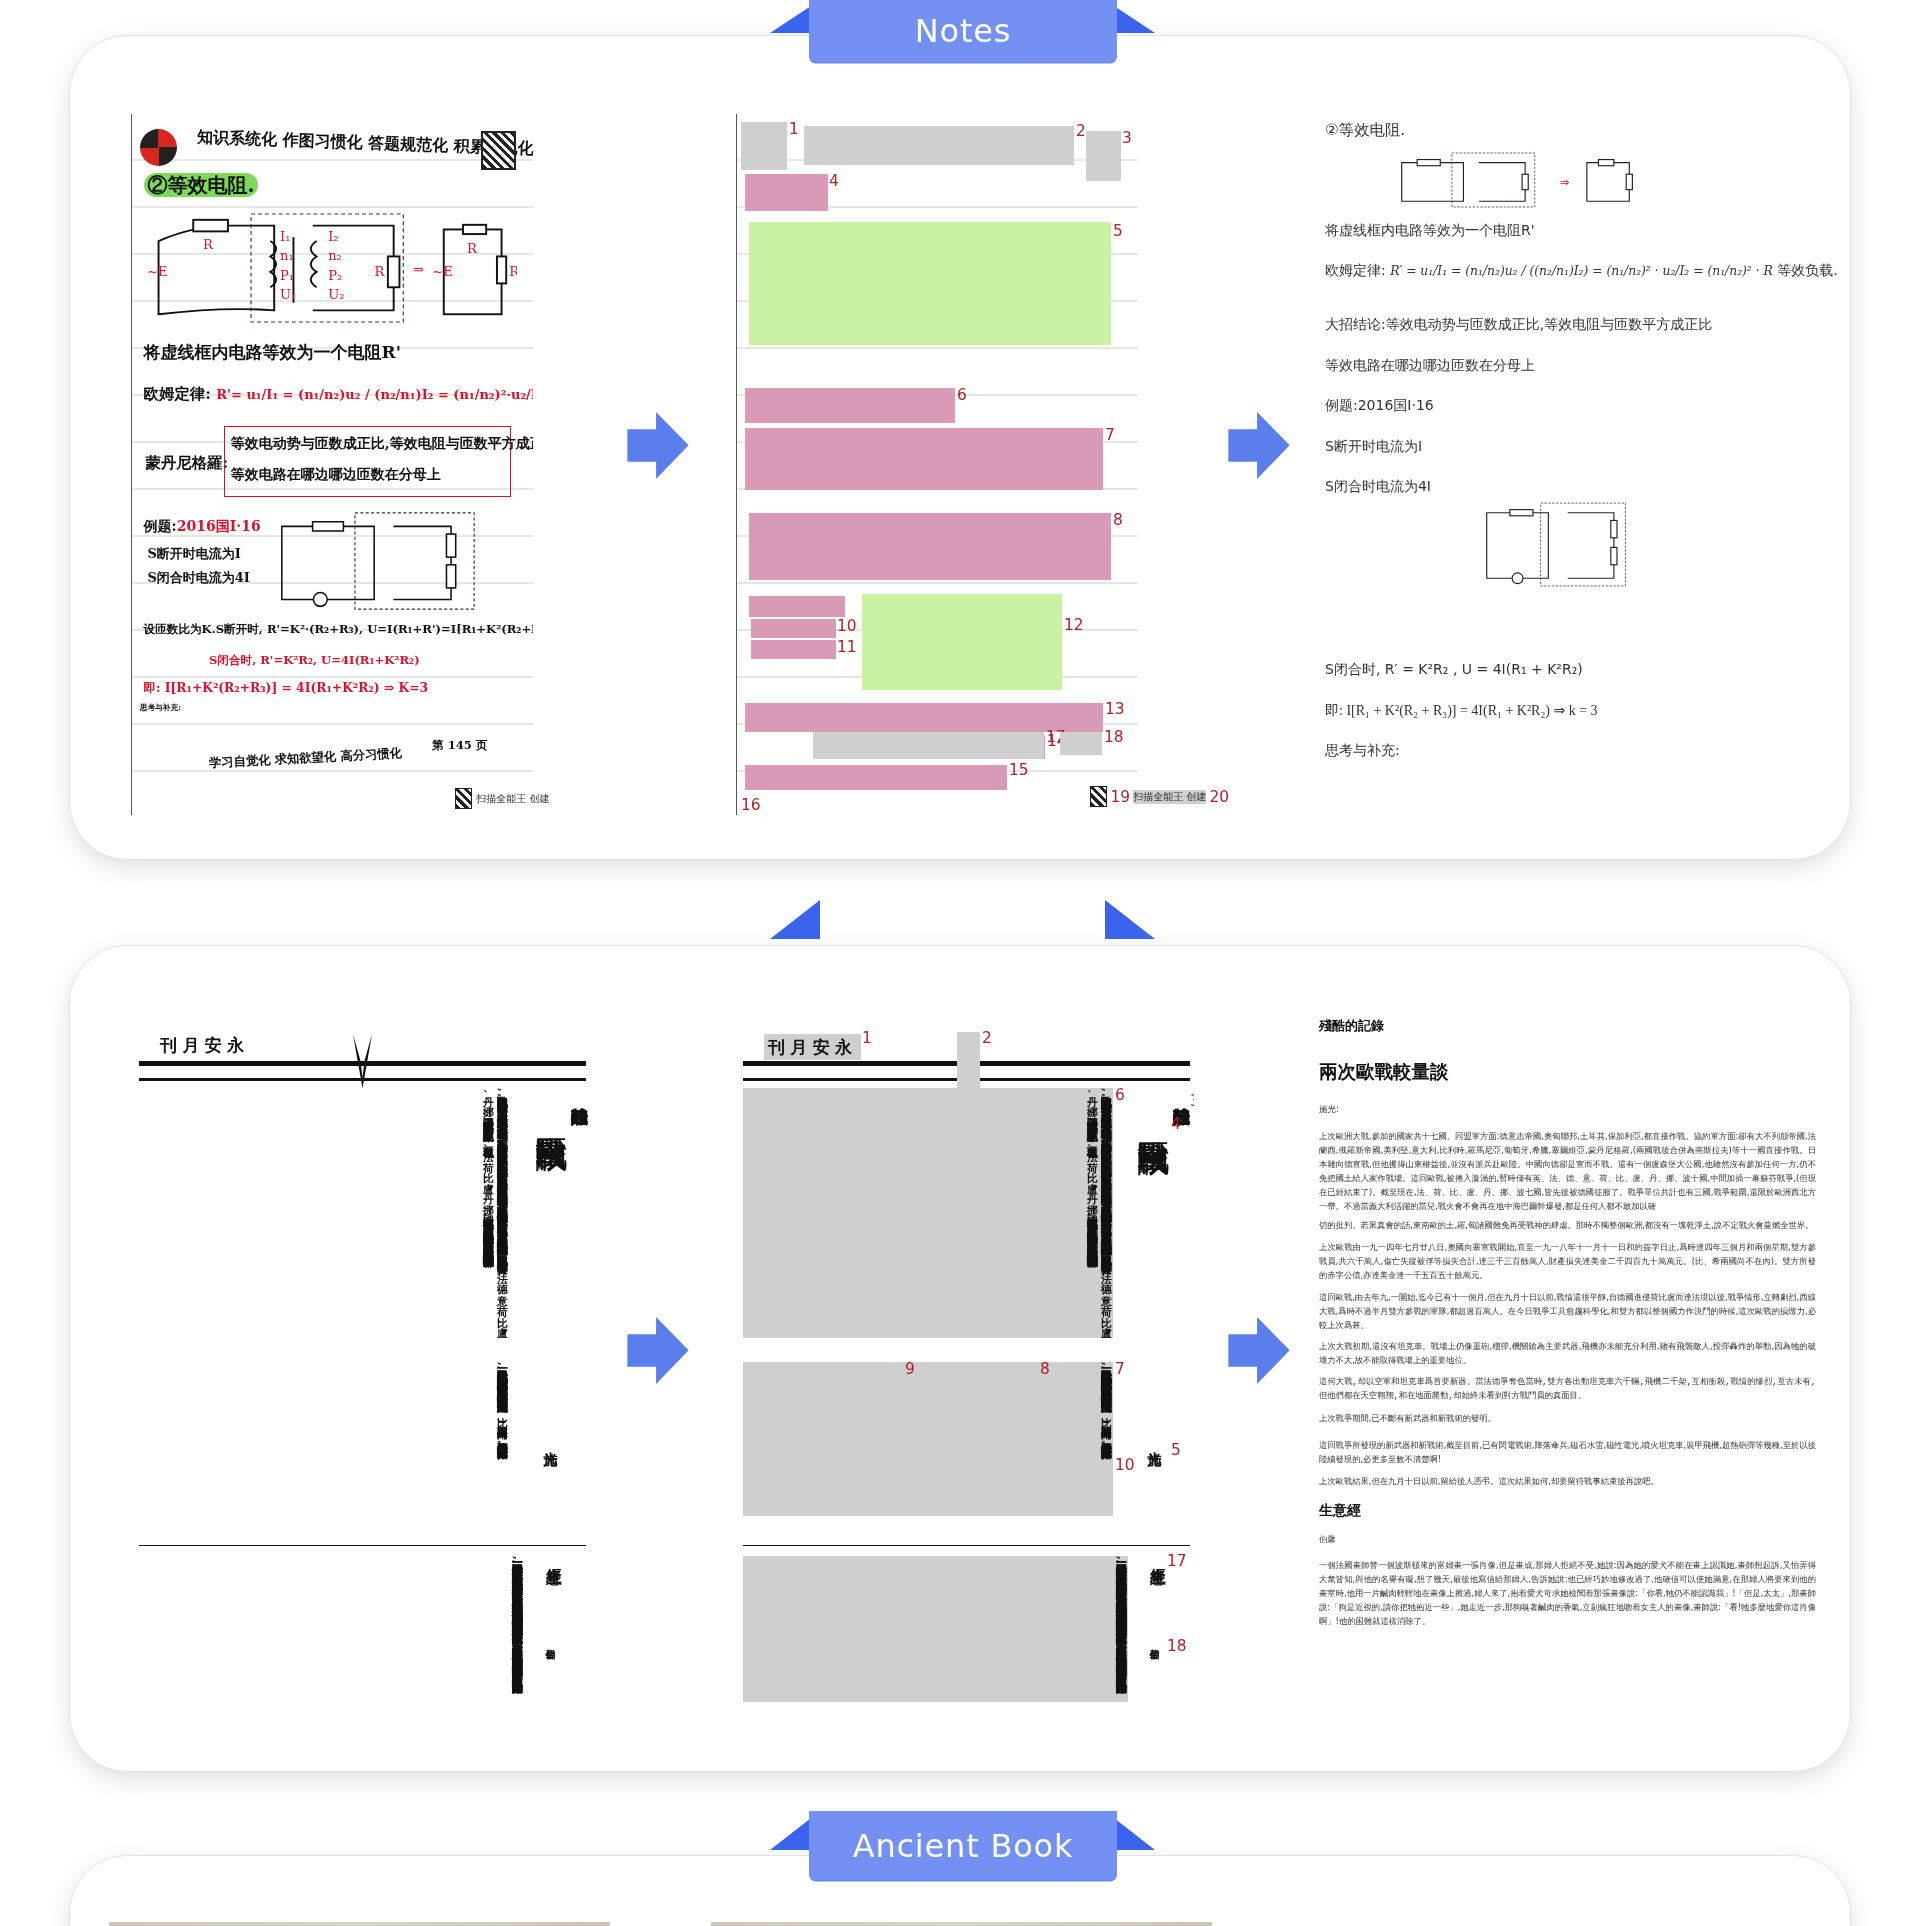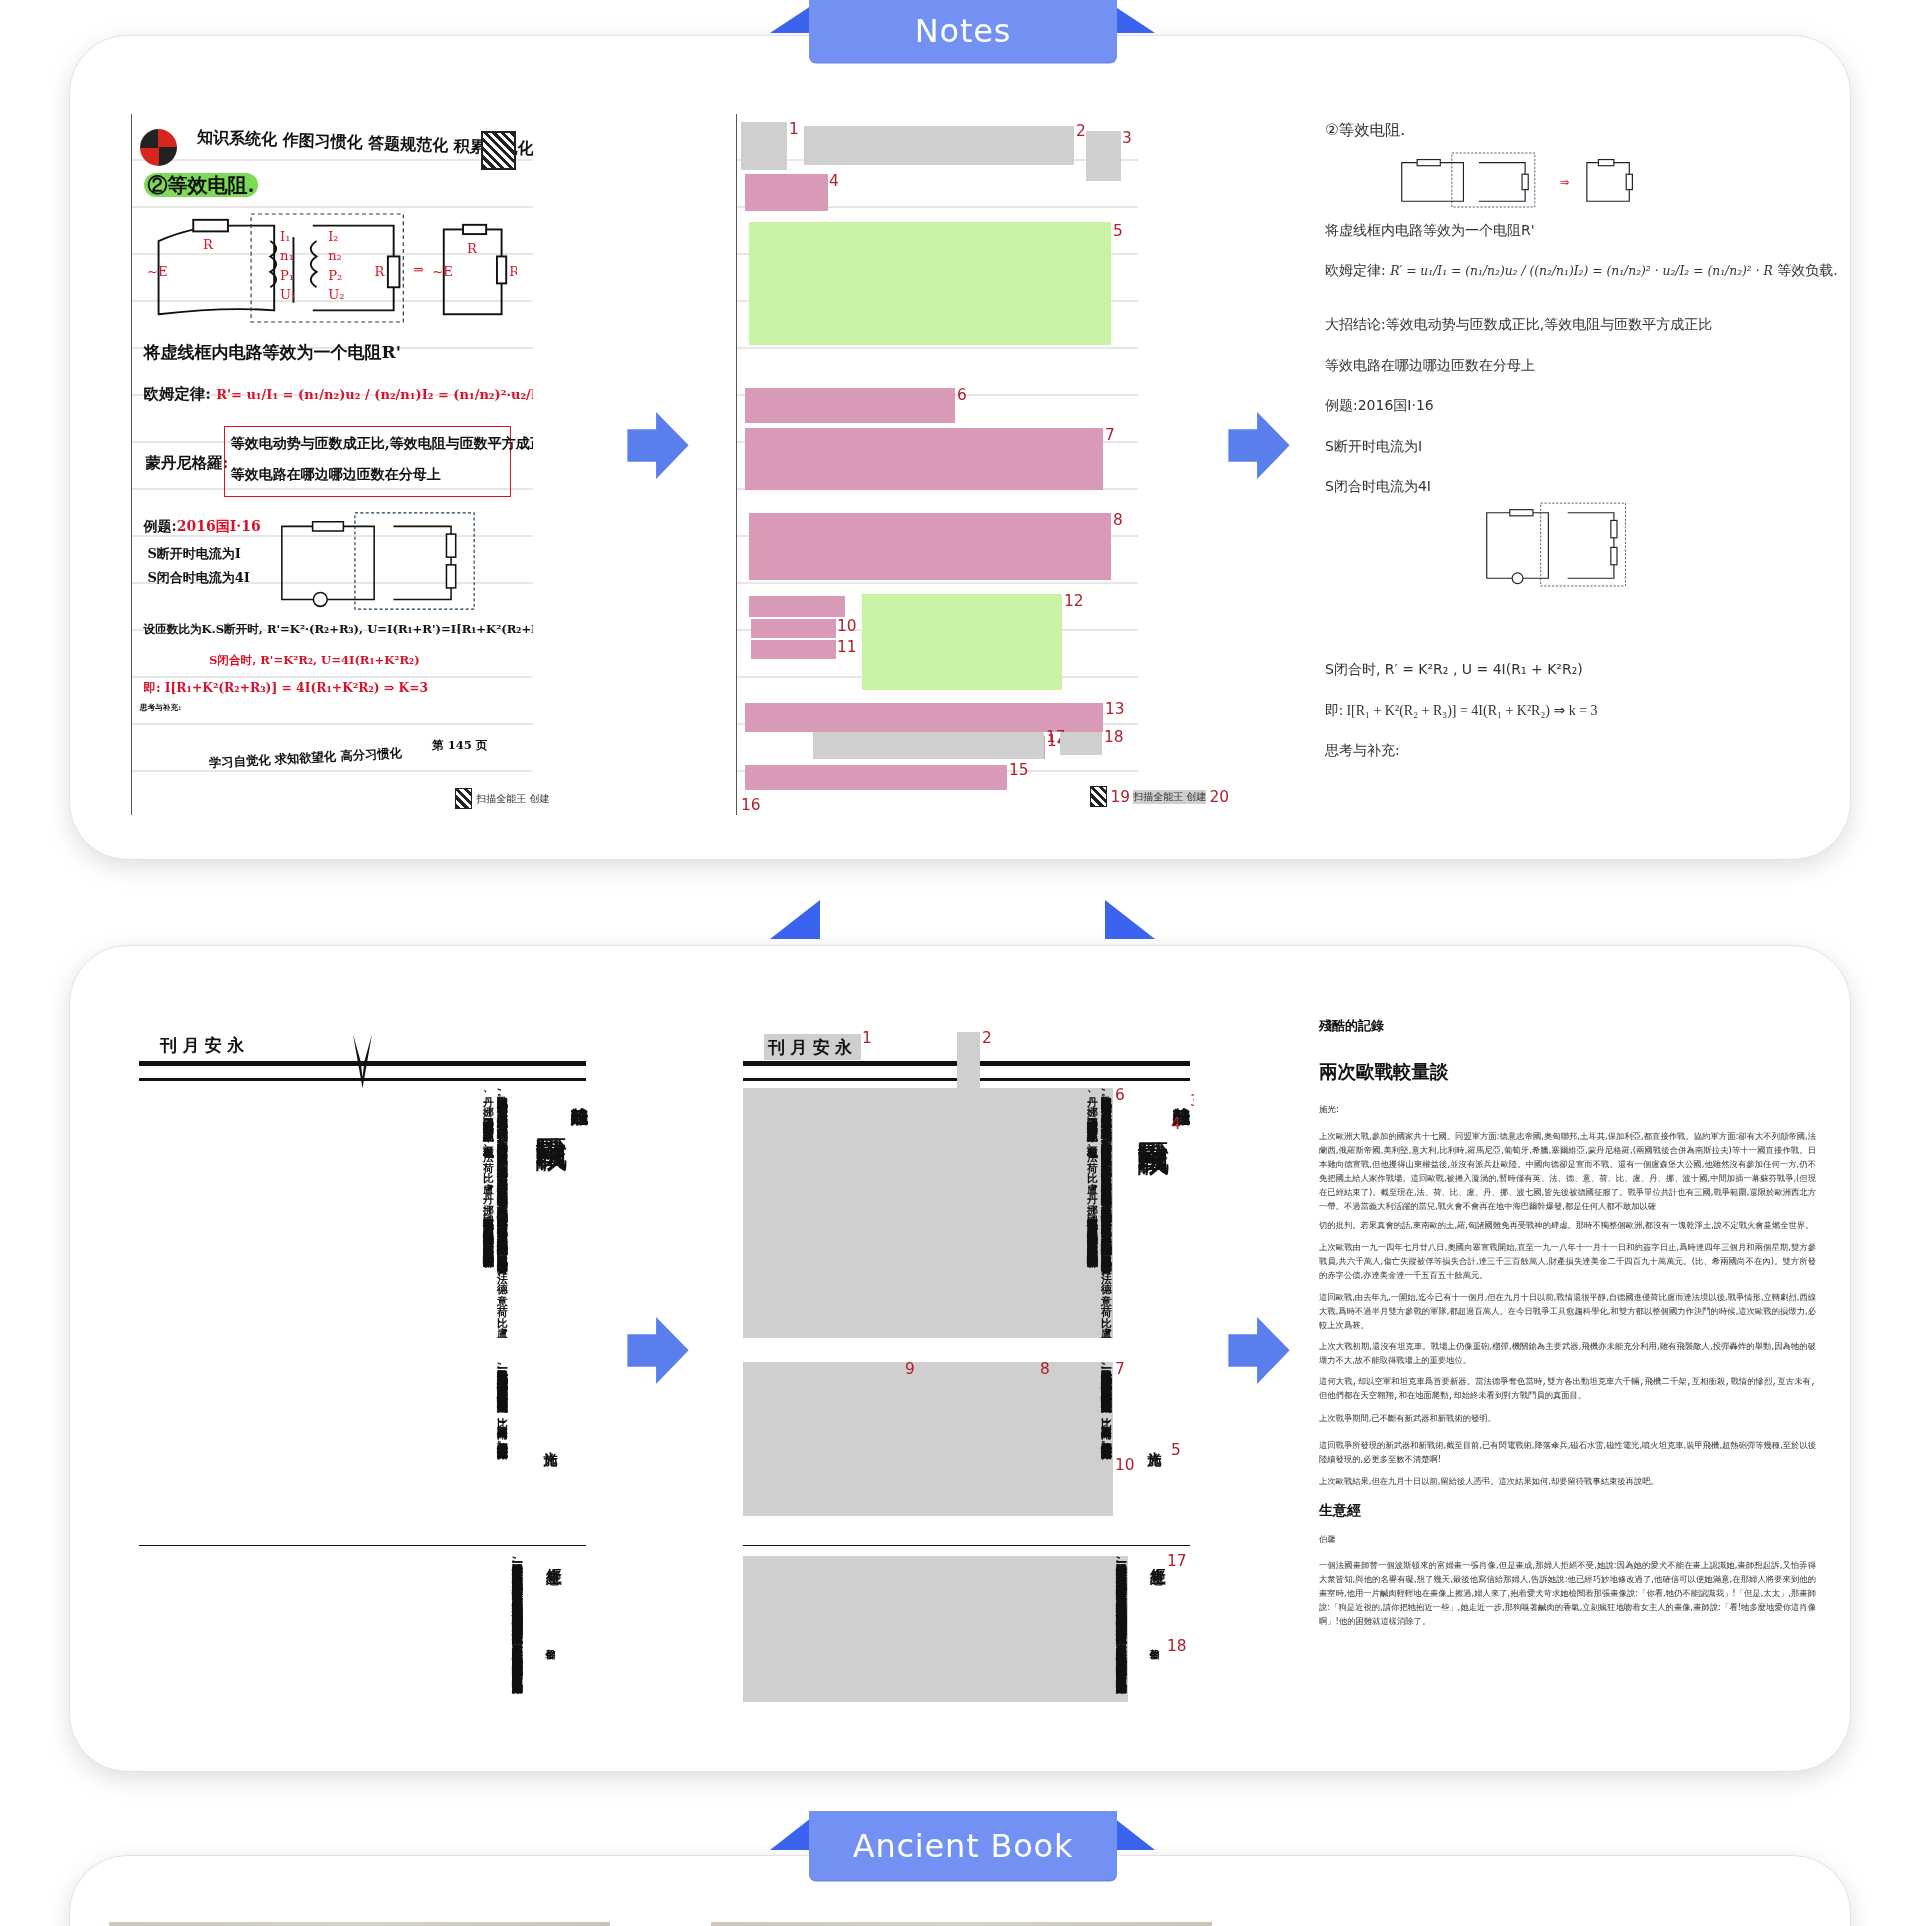--- a/index.html
+++ b/index.html
@@ -129,21 +129,21 @@
   <div class="hl-pink" style="position:absolute; left:7.7px; top:314px; width:358px; height:62px;"></div>
     <span class="num" style="left:368px; top:312px;">7</span>
   <div class="hl-pink" style="position:absolute; left:11.6px; top:399px; width:362px; height:67px;"></div>
     <span class="num" style="left:376px; top:397px;">8</span>
   <div class="hl-pink" style="position:absolute; left:11.6px; top:482px; width:96px; height:21px;"></div>
   <div class="hl-pink" style="position:absolute; left:13.5px; top:505px; width:85px; height:19px;"></div>
     <span class="num" style="left:100px; top:503px;">10</span>
   <div class="hl-pink" style="position:absolute; left:13.5px; top:526px; width:85px; height:19px;"></div>
     <span class="num" style="left:100px; top:524px;">11</span>
   <div class="hl-green" style="position:absolute; left:125px; top:480px; width:200px; height:96px;"></div>
-    <span class="num" style="left:327px; top:478px;">12</span>
+    <span class="num" style="left:327px; top:502px;">12</span>
   <div class="hl-pink" style="position:absolute; left:7.7px; top:589px; width:358px; height:29px;"></div>
     <span class="num" style="left:368px; top:586px;">13</span>
   <div class="hl-pink" style="position:absolute; left:77px; top:622px; width:231px; height:23px;"></div>
     <span class="num" style="left:310px; top:618px;">14</span>
   <div class="hl-pink" style="position:absolute; left:7.7px; top:651px; width:262px; height:25px;"></div>
     <span class="num" style="left:272px; top:647px;">15</span>
   <span class="num" style="left:3.9px; top:682px;">16</span>
 </div>
 <div style="position:absolute; left:813px; top:728px; width:293px; height:35px;">
   <div class="hl-gray" style="position:absolute; left:0; top:3.9px; width:231px; height:27px;"></div>

